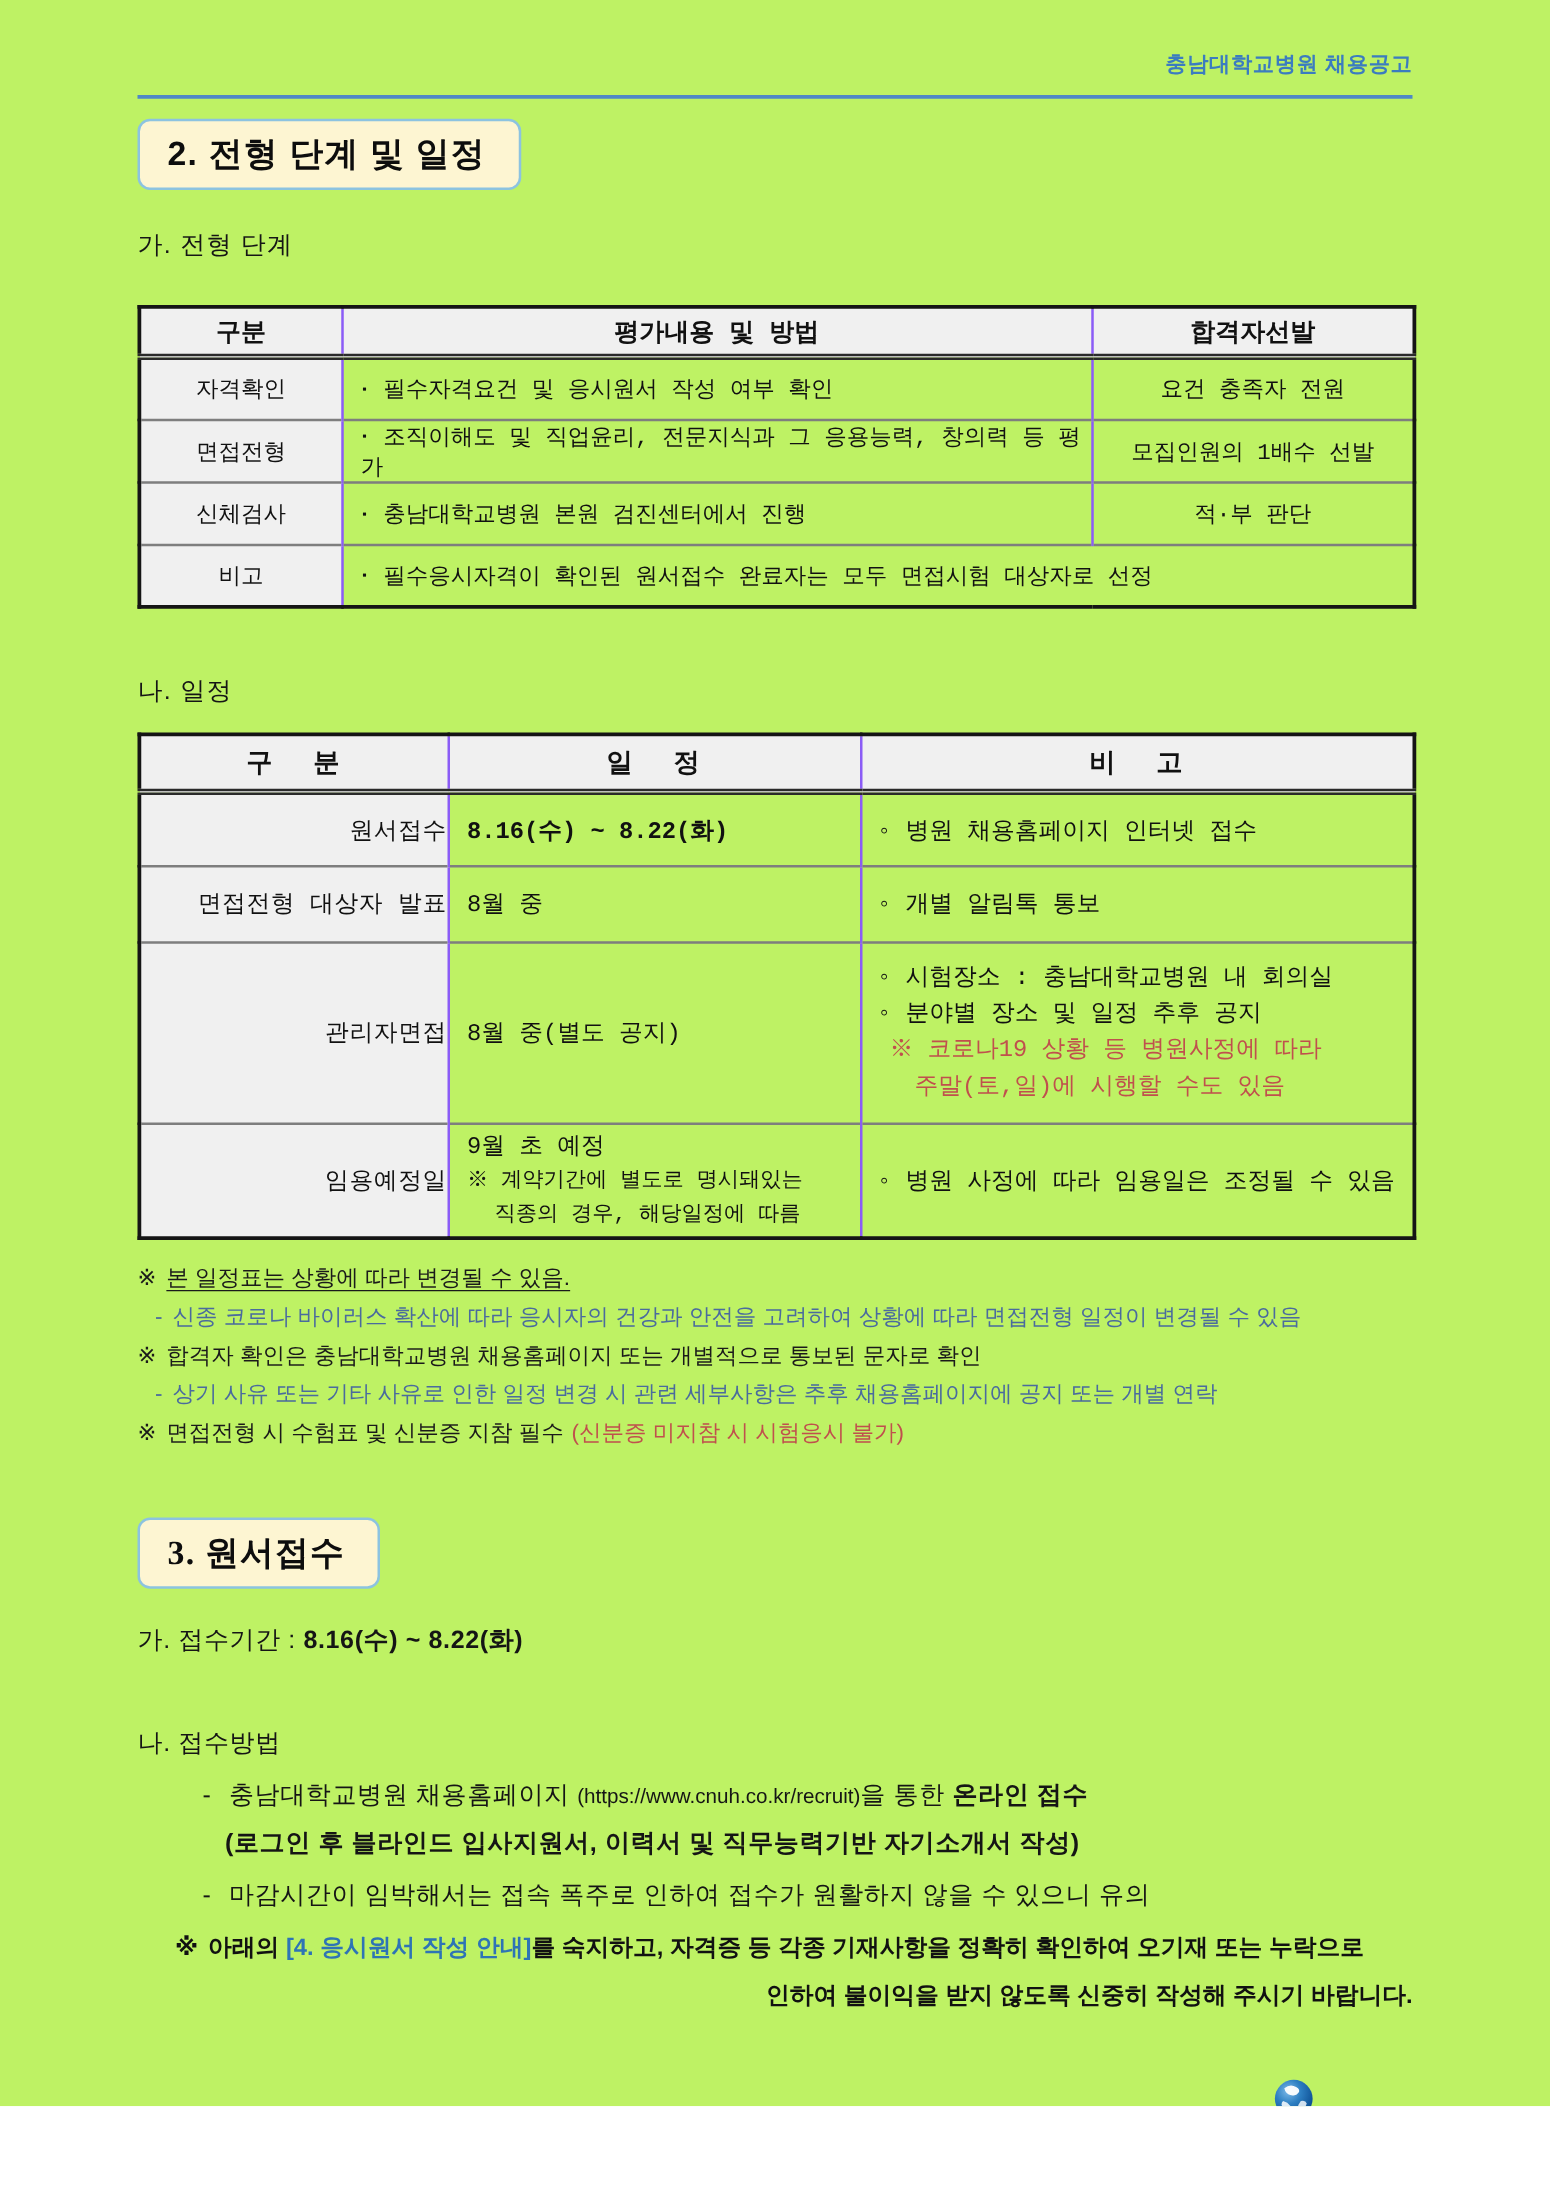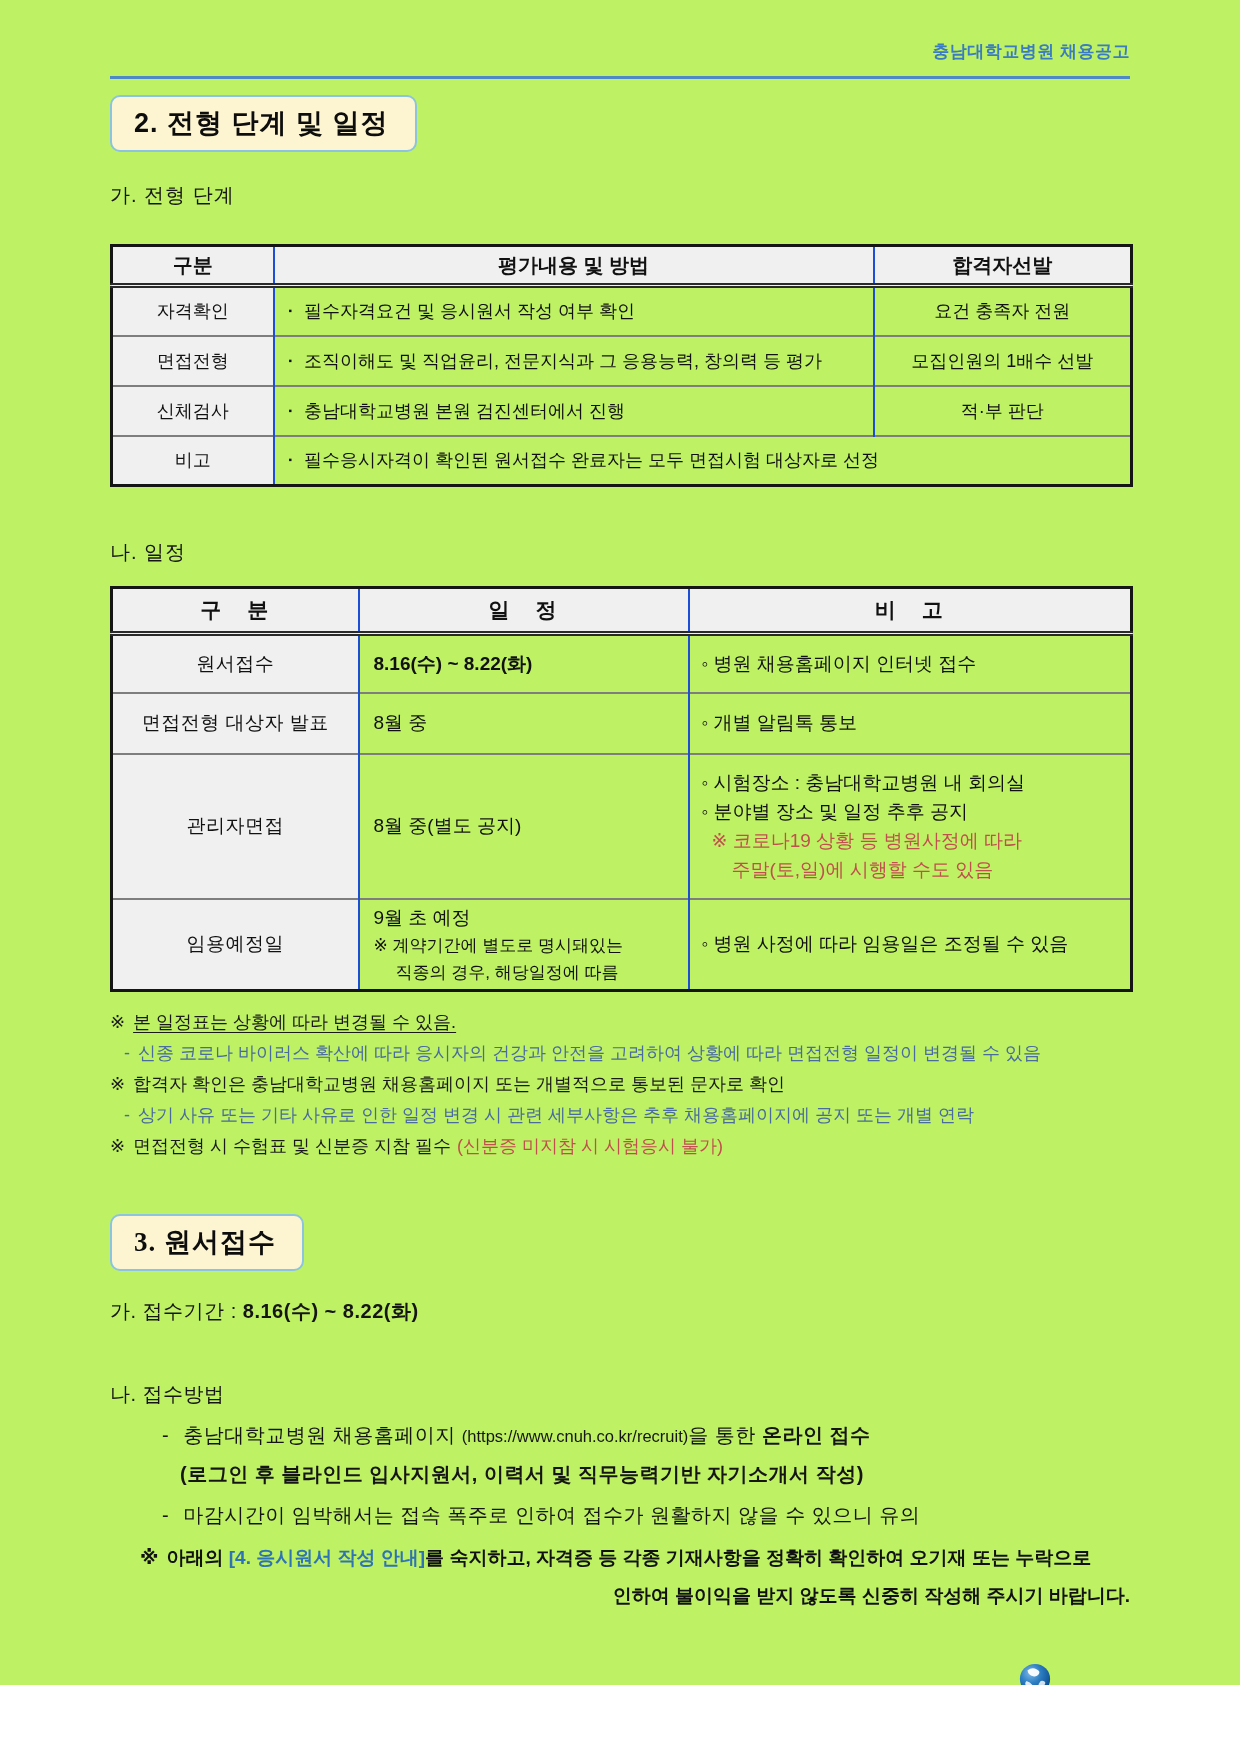--- a/index.html
+++ b/index.html
@@ -32,37 +32,37 @@
   }
   .ybox2 { margin-top:52px;font-family:Liberation Serif, serif; }
 
   
   .subhead { margin-top:30px; font-size:20px; color:#151515; letter-spacing:1px; }
   .subhead.b { margin-top:52px; }
 
   
   table { border-collapse:collapse; width:1020px; table-layout:fixed; }
   table { border:3px solid #151515; }
-  th, td { border-left:2px solid #2a2a2a; border-right:2px solid #1d4ed8; }
+  th, td { border-left:2px solid #2a2a2a; border-right:2px solid #8b5cf6;font-family:Liberation Mono, monospace; }
   tr + tr td { border-top:2px solid #7e7e7e; }
   th {
     background:#f0f0f0; font-weight:bold; text-align:center;
     border-bottom:5px double #2a2a2a;
   }
   td.lbl { background:#f0f0f0; text-align:center; }
   .t1 { margin-top:35px; }
   .t1 th { height:40px; font-size:20px; }
   .t1 td { height:50px; font-size:18px; }
   .t1 td.content { padding-left:14px; text-align:left; }
   .t1 td.result { text-align:center; }
   .blt { font-size:10px; vertical-align:3px; margin-right:12px; }
 
   .t2 { margin-top:20px; }
   .t2 th { height:46px; font-size:21px; word-spacing:16px; letter-spacing:2px; }
-  .t2 td { font-size:19px; }
+  .t2 td { font-size:19px;text-align:right; }
   .t2 td.lbl { letter-spacing:0.5px; }
   .t2 td.sched { padding-left:14px; text-align:left; }
   .t2 td.remark { padding-left:12px; text-align:left; }
   .r1 td { height:59px; }
   .r2 td { height:61px; }
   .r3 td { height:145px; }
   .r4 td { height:92px; }
   .cellline { line-height:29px; white-space:nowrap; }
   .red { color:#c0504d; }
   .ind1 { padding-left:10px; }

